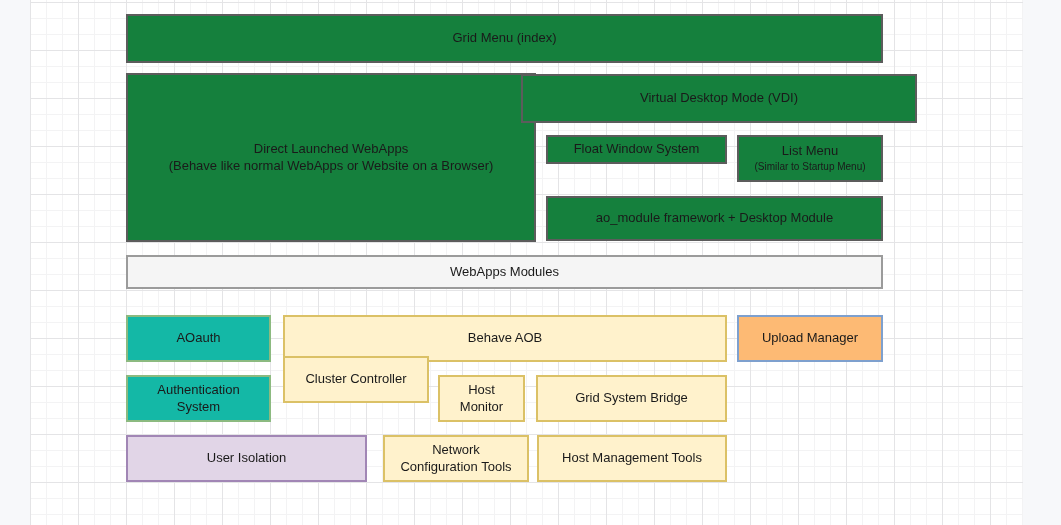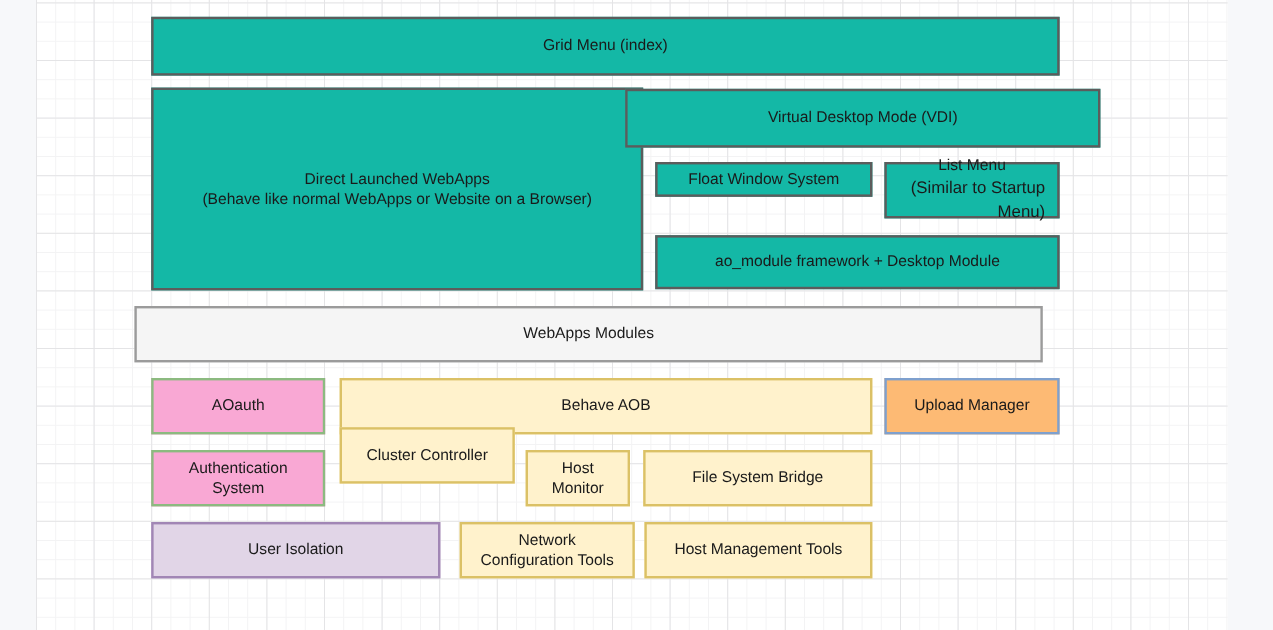--- a/index.html
+++ b/index.html
@@ -31,25 +31,25 @@
     border:2px solid #666;
     display:flex;flex-direction:column;
     align-items:center;justify-content:center;
     text-align:center;
     padding:2px 10px;
     font-size:13px;line-height:1.3;color:#1a1a1a;
     cursor:default;
   }
   .lbl{display:block;}
   .sub{display:block;}
-  .sub.small{font-size:14px;line-height:1.4;}
+  .sub.small{font-size:10px;line-height:1.4;}
   
-  .v-cream {background:#14b8a6;border-color:#5c5c5c;text-align:right;}
+  .v-cream {background:#15803d;border-color:#5c5c5c;}
   .v-gray  {background:#f5f5f5;border-color:#9b9b9b;}
-  .v-green {background:#f9a8d4;border-color:#8cba80;}
+  .v-green {background:#14b8a6;border-color:#8cba80;}
   .v-yellow{background:#fff2cc;border-color:#dbc166;}
   .v-blue  {background:#fdba74;border-color:#7ea0ce;}
   .v-purple{background:#e1d5e7;border-color:#a186b5;}
 </style>
 </head>
 <body>
 
 <div class="stage">
 
   <div class="canvas"></div>
@@ -73,21 +73,21 @@
 
   <div class="node v-cream" style="left:737px;top:135px;width:146px;height:47px">
     <span class="lbl">List Menu</span>
     <span class="sub small">(Similar to Startup Menu)</span>
   </div>
 
   <div class="node v-cream" style="left:546px;top:196px;width:337px;height:45px">
     <span class="lbl">ao_module framework + Desktop Module</span>
   </div>
 
-  <div class="node v-gray" style="left:112px;top:255px;width:757px;height:47px">
+  <div class="node v-gray" style="left:126px;top:255px;width:757px;height:34px">
     <span class="lbl">WebApps Modules</span>
   </div>
 
   <div class="node v-green" style="left:126px;top:315px;width:145px;height:47px">
     <span class="lbl">AOauth</span>
   </div>
 
   <div class="node v-yellow" style="left:283px;top:315px;width:444px;height:47px">
     <span class="lbl">Behave AOB</span>
   </div>
@@ -102,21 +102,21 @@
 
   <div class="node v-yellow" style="left:283px;top:356px;width:146px;height:47px">
     <span class="lbl">Cluster Controller</span>
   </div>
 
   <div class="node v-yellow" style="left:438px;top:375px;width:87px;height:47px">
     <span class="lbl">Host Monitor</span>
   </div>
 
   <div class="node v-yellow" style="left:536px;top:375px;width:191px;height:47px">
-    <span class="lbl">File System Bridge</span>
+    <span class="lbl">Grid System Bridge</span>
   </div>
 
 
   <div class="node v-purple" style="left:126px;top:435px;width:241px;height:47px">
     <span class="lbl">User Isolation</span>
   </div>
 
   <div class="node v-yellow" style="left:383px;top:435px;width:146px;height:47px">
     <span class="lbl">Network Configuration Tools</span>
   </div>

